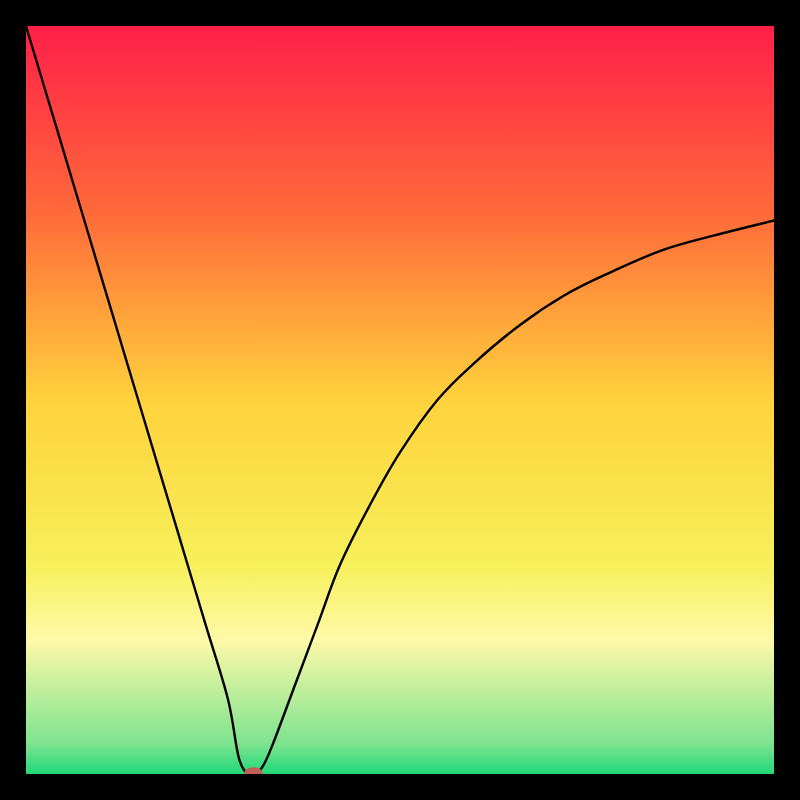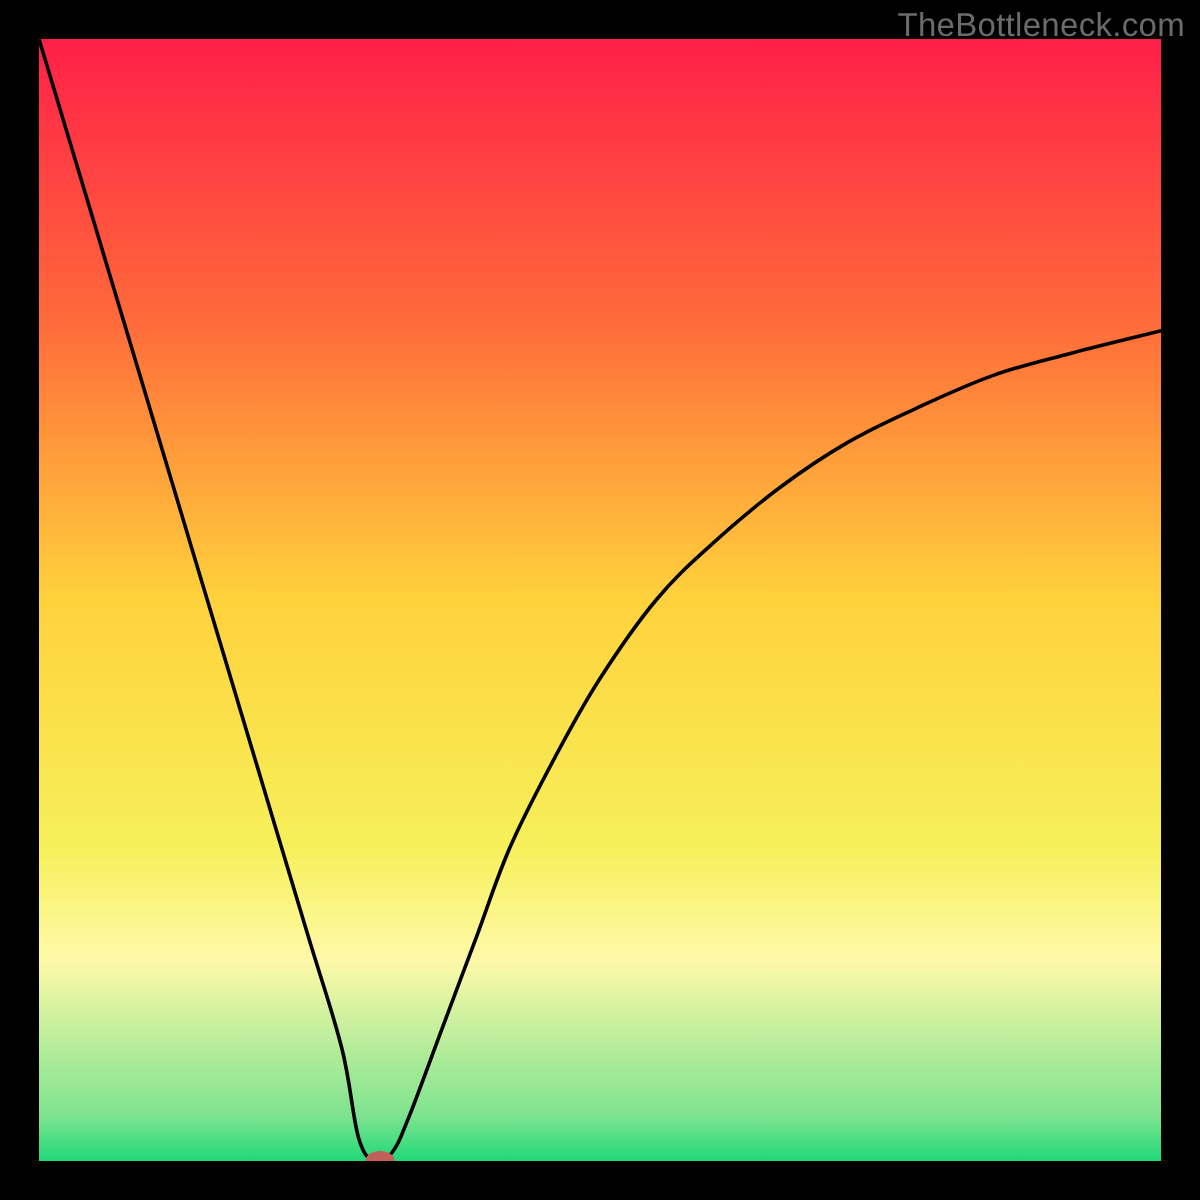--- a/index.html
+++ b/index.html
@@ -49,21 +49,20 @@
     stroke-linecap: round;
   }
   .marker {
     fill: #c06058;
   }
 </style>
 </head>
 <body>
 
 <div class="frame">
-  <div class="watermark">TheBottleneck.com</div>
 
   <div class="plot-wrap">
     <svg viewBox="0 0 748 748">
       <defs>
         <linearGradient id="bg-grad" x1="0" y1="0" x2="0" y2="1">
             <stop offset="0%" stop-color="#ff1f48"></stop>
             <stop offset="25%" stop-color="#ff6a3a"></stop>
             <stop offset="50%" stop-color="#ffd23c"></stop>
             <stop offset="72%" stop-color="#f6f05a"></stop>
             <stop offset="82%" stop-color="#fff9a8"></stop>

